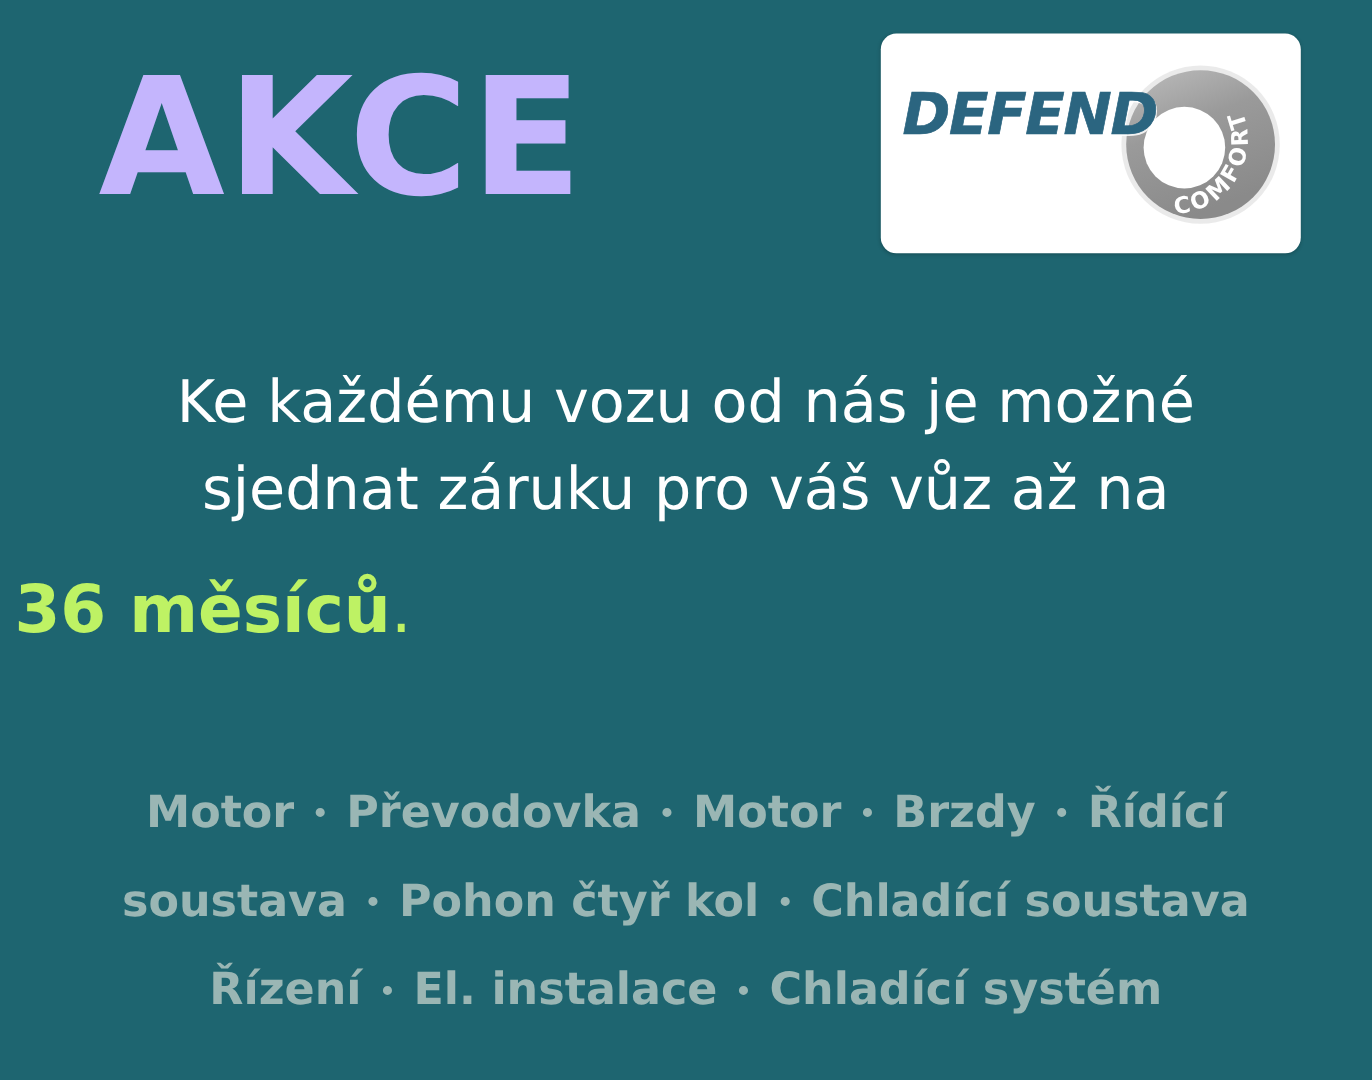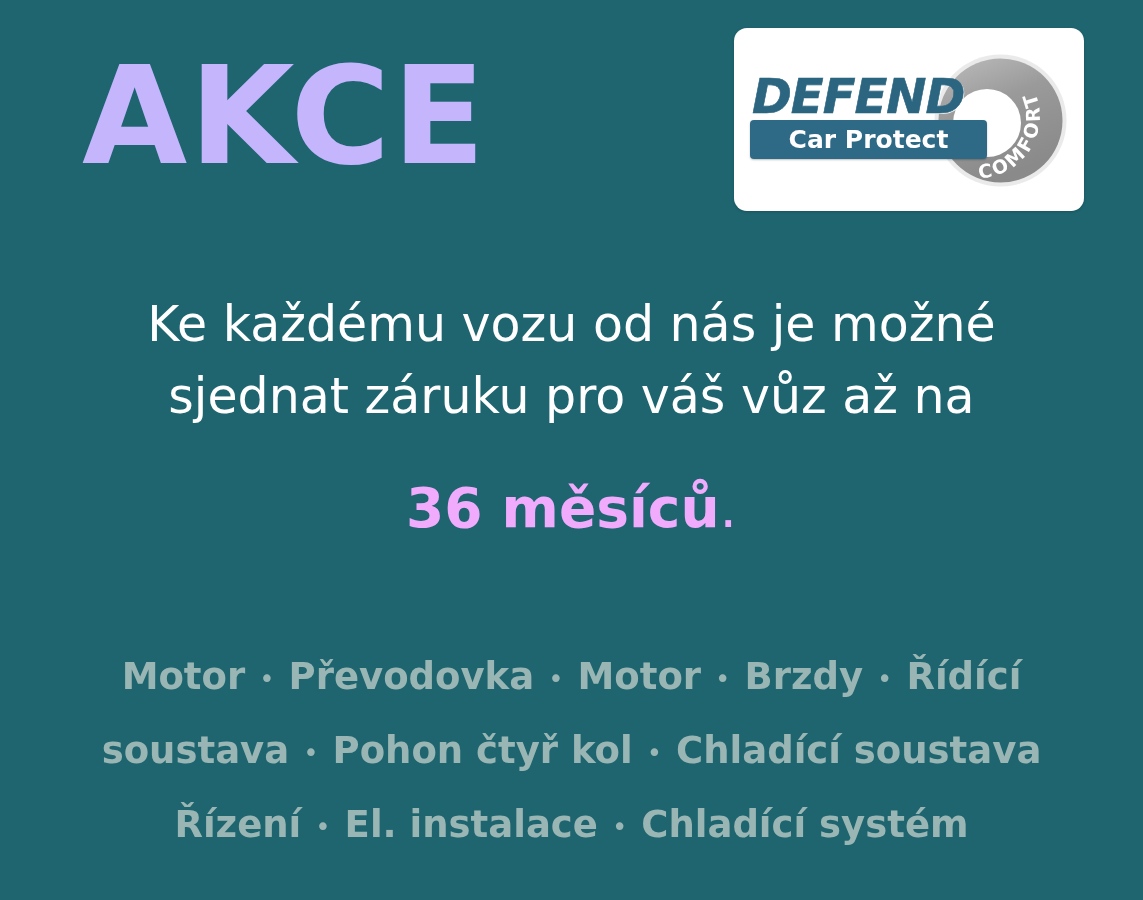--- a/index.html
+++ b/index.html
@@ -99,41 +99,41 @@
     letter-spacing: 0px;
     color: #ffffff;
     white-space: nowrap;
   }
 
   
   .promo-copy {
     position: absolute;
     left: 0;
     right: 0;
-    top: 289px;
+    top: 300px;
     text-align: center;
     color: #ffffff;
     font-family: "DejaVu Sans", sans-serif;
     font-weight: 400;
     font-size: 49px;
     line-height: 72px;
   }
   .promo-copy .copy-line { display: block; white-space: nowrap; }
 
   .promo-highlight {
     position: absolute;
     left: 0;
     right: 0;
     top: 474px;
-    text-align: center;
-    color: #f0abfc;
+    color: #bef264;
     font-family: "DejaVu Sans", sans-serif;
     font-size: 55px;
     line-height: 68px;
     white-space: nowrap;
+    padding-left: 12px;
   }
   .promo-highlight .hl-strong { font-weight: 700; }
   .promo-highlight .hl-dot { font-weight: 400; }
 
   
   .coverage-list {
     position: absolute;
     left: 60px;
     right: 60px;
     top: 640px;
@@ -178,23 +178,20 @@
           <circle cx="70.5" cy="70.5" r="62" fill="url(#ringGrad)"></circle>
           <circle cx="57" cy="73" r="34" fill="#ffffff"></circle>
           <text font-family="DejaVu Sans, sans-serif" font-size="19" font-weight="700" letter-spacing="2.4" fill="#ffffff">
             <textPath href="#comfortArc" startOffset="4%">COMFORT</textPath>
           </text>
         </svg>
       </div>
 
       <div class="logo-defend">DEFEND</div>
 
-      <div class="logo-carprotect-bar">
-        <div class="logo-carprotect-text">Car Protect</div>
-      </div>
 
     </div>
   </div>
 
   <div class="promo-copy">
     <span class="copy-line">Ke každému vozu od nás je možné</span>
     <span class="copy-line">sjednat záruku pro váš vůz až na</span>
   </div>
 
   <div class="promo-highlight">

